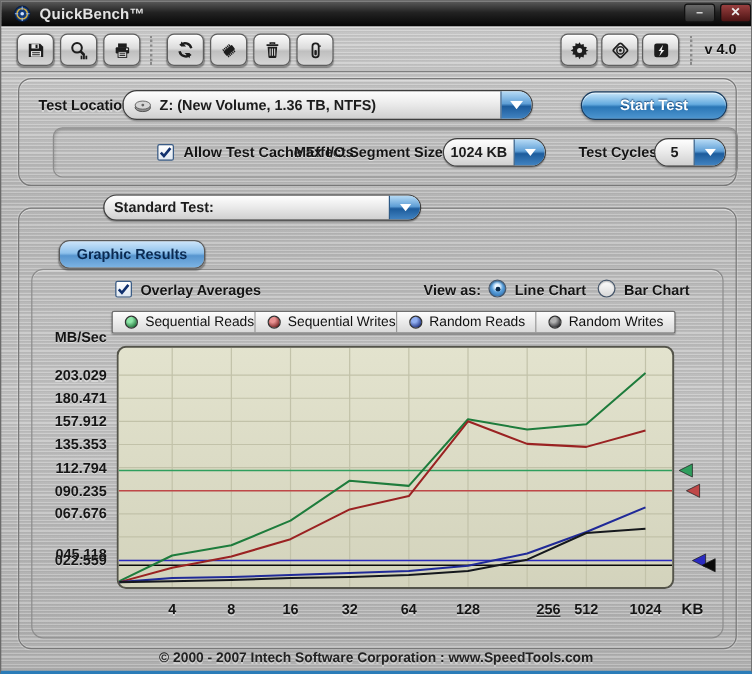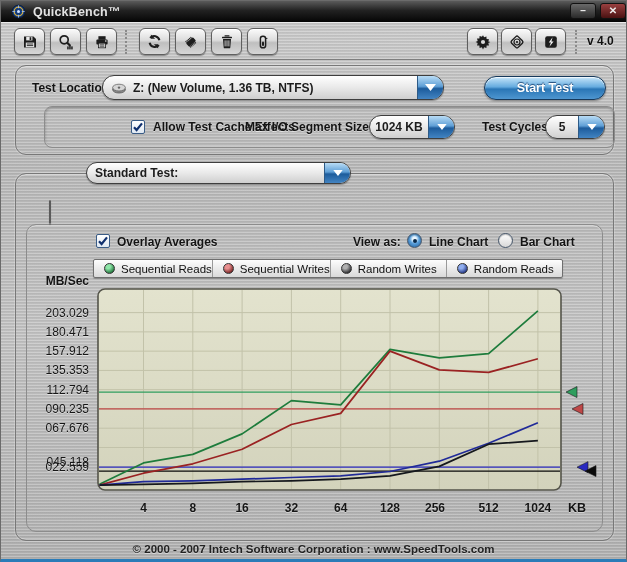--- a/index.html
+++ b/index.html
@@ -77,21 +77,21 @@
   .tab.inactive{ background:linear-gradient(180deg,#ffffff,#dedede); color:#1f1f1f; border-left:1px solid #9a9a9a;}
   
   .legend{ position:absolute; left:92px; top:258px; width:470px; height:19px; display:flex;
     border:1px solid #6f6f6f; background:linear-gradient(180deg,#fdfdfd,#d9d9d9); border-radius:2px;
     box-shadow:0 1px 1px rgba(0,0,0,.25);}
   .leg-item{ flex:1; display:flex; align-items:center; gap:6px; padding-left:10px; cursor:pointer;
     font-size:11.5px; font-weight:normal; color:#101010; border-left:1px solid #9a9a9a; white-space:nowrap;}
   .leg-item:first-child{ border-left:none;}
   .orb{ width:11px; height:11px; border-radius:50%; border:1px solid #333; flex:none;}
   
-  .ylab{ position:absolute; right:0; font-size:12px; font-weight:normal; color:#161616; text-shadow:0 1px 0 rgba(255,255,255,.45);}
+  .ylab{ position:absolute; right:0; font-size:12px; font-weight:bold; color:#161616; text-shadow:0 1px 0 rgba(255,255,255,.45);}
   .xlab{ position:absolute; top:0; font-size:12px; font-weight:bold; color:#161616; text-align:center; width:44px;
     text-shadow:0 1px 0 rgba(255,255,255,.45);}
   .footer{ position:absolute; left:0; right:0; top:542px; text-align:center; font-size:11.5px; font-weight:bold;
     color:#222; text-shadow:0 1px 0 rgba(255,255,255,.4);}
 </style>
 </head>
 <body>
 
 <div class="window">
 
@@ -250,20 +250,21 @@
       <span>Standard Test:</span>&nbsp;
     </div>
     <div class="dd-arrow">
       <svg width="10" height="6" viewBox="0 0 11 7">
           <path d="M0 0h11L5.5 7z" fill="#fff"></path>
         </svg>
     </div>
   </div>
 
   <div class="tabs">
+    <div class="tab active">Graphic Results</div>
   </div>
 
   <div class="panel3"></div>
 
   <div class="chk" style="left:95px; top:233px; z-index:5" id="chk-overlay">
     <svg width="12" height="12" viewBox="0 0 12 12" class="chk-mark" style="visibility: visible;">
       <path d="M2 6.2l2.6 2.8L10 2.4" fill="none" stroke="#10306e" stroke-width="2.2"></path>
     </svg>
   </div>
   <span class="lbl" style="left:116px; top:234px; z-index:5">Overlay Averages</span>
@@ -277,26 +278,26 @@
   <div class="legend" id="legend">
       <div class="leg-item">
         <span class="orb" style="background: radial-gradient(circle at 35% 28%, rgb(142, 230, 168) 0px, rgb(142, 230, 168) 25%, rgb(10, 92, 36) 90%);"></span>
         <span>Sequential Reads</span>
       </div>
       <div class="leg-item">
         <span class="orb" style="background: radial-gradient(circle at 35% 28%, rgb(232, 144, 144) 0px, rgb(232, 144, 144) 25%, rgb(94, 12, 12) 90%);"></span>
         <span>Sequential Writes</span>
       </div>
       <div class="leg-item">
+        <span class="orb" style="background: radial-gradient(circle at 35% 28%, rgb(144, 174, 240) 0px, rgb(144, 174, 240) 25%, rgb(12, 28, 110) 90%);"></span>
+        <span>Random Reads</span>
+      </div>
+      <div class="leg-item">
         <span class="orb" style="background: radial-gradient(circle at 35% 28%, rgb(176, 176, 176) 0px, rgb(176, 176, 176) 25%, rgb(16, 16, 20) 90%);"></span>
         <span>Random Writes</span>
-      </div>
-      <div class="leg-item">
-        <span class="orb" style="background: radial-gradient(circle at 35% 28%, rgb(144, 174, 240) 0px, rgb(144, 174, 240) 25%, rgb(12, 28, 110) 90%);"></span>
-        <span>Random Reads</span>
       </div>
     </div>
 
   <span class="lbl" style="left:36px; top:273px; width:52px; text-align:right">MB/Sec</span>
   <div id="y-axis" style="position:absolute; left:28px; top:287px; width:60px; height:203px">
       <div class="ylab" style="top: 17.6132px;">203.029</div>
       <div class="ylab" style="top: 36.8778px;">180.471</div>
       <div class="ylab" style="top: 56.1432px;">157.912</div>
       <div class="ylab" style="top: 75.4085px;">135.353</div>
       <div class="ylab" style="top: 94.6739px;">112.794</div>
@@ -348,20 +349,20 @@
       </svg>
   </div>
 
   <div id="x-axis" style="position:absolute; left:96px; top:500px; width:465px; height:16px">
       <div class="xlab" style="left: 24.5px;">4</div>
       <div class="xlab" style="left: 73.8px;">8</div>
       <div class="xlab" style="left: 123.1px;">16</div>
       <div class="xlab" style="left: 172.4px;">32</div>
       <div class="xlab" style="left: 221.7px;">64</div>
       <div class="xlab" style="left: 271px;">128</div>
-      <div class="xlab" style="left: 316px;">256</div>
+      <div class="xlab" style="left: 338px; text-decoration: underline;">256</div>
       <div class="xlab" style="left: 369.6px;">512</div>
       <div class="xlab" style="left: 418.9px;">1024</div>
     </div>
   <span class="lbl" style="left:567px; top:500px; font-size:12.5px">KB</span>
 
   <div class="footer">© 2000 - 2007  Intech Software Corporation   :   www.SpeedTools.com</div>
 </div>
 
 </body></html>

